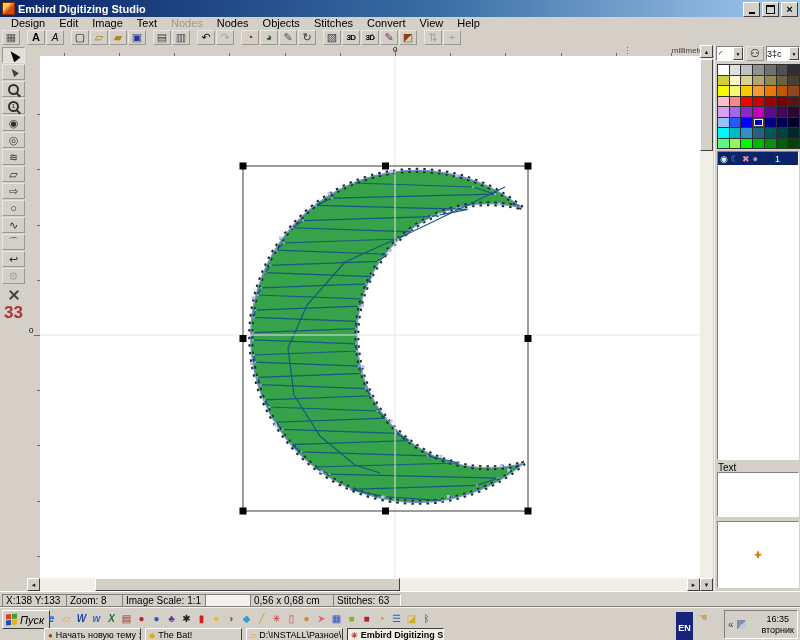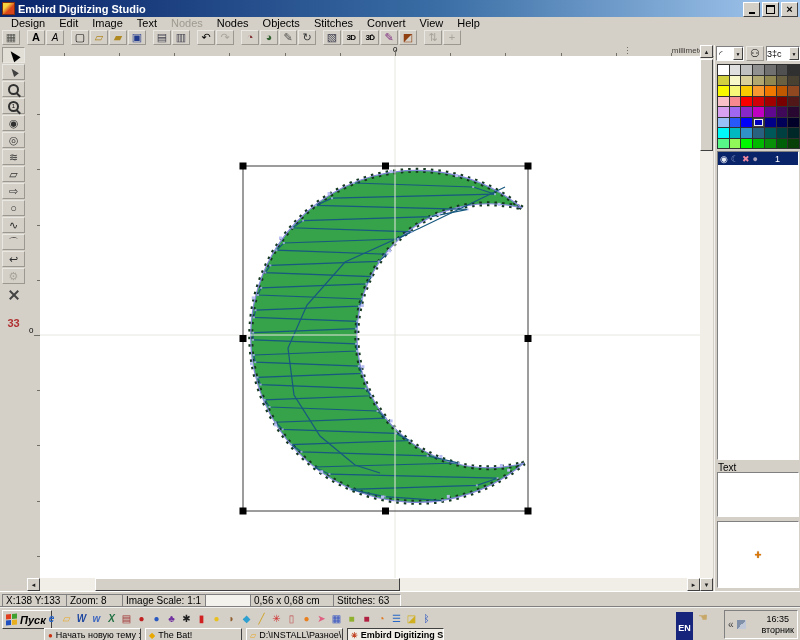--- a/index.html
+++ b/index.html
@@ -52,21 +52,21 @@
   .tool.active{border-color:#9a9890 #e9e7e1 #e9e7e1 #9a9890;background:#e2dfd7;}
   .tool.disabled{color:#a8a49a;}
   .cur{width:0;height:0;border-left:4px solid transparent;border-right:4px solid transparent;border-bottom:11px solid #000;transform:rotate(-38deg);}
   .cur.small{border-left-width:3px;border-right-width:3px;border-bottom-width:8px;border-bottom-color:#404040;}
   .mag{width:7px;height:7px;border:2px solid #303030;border-radius:50%;position:relative;font-size:6px;line-height:7px;text-align:center;}
   .mag:after{content:"";position:absolute;width:5px;height:2px;background:#303030;bottom:-3px;right:-4px;transform:rotate(45deg);}
   #stitch-x{position:relative;width:12px;height:12px;margin-top:4px;}
   #stitch-x:before,#stitch-x:after{content:"";position:absolute;left:5px;top:0;width:2px;height:12px;background:#444;}
   #stitch-x:before{transform:rotate(45deg);}
   #stitch-x:after{transform:rotate(-45deg);}
-  #tool-counter{color:#b03030;font-weight:bold;font-size:11px;margin-top:16px;}
+  #tool-counter{color:#b03030;font-weight:bold;font-size:17px;margin-top:2px;}
 
   
   #canvas{position:absolute;left:40px;top:56px;width:660px;height:522px;background:#ffffff;}
 
   
   #vscroll{position:absolute;left:700px;top:45px;width:13px;height:546px;background:#f0eee6;}
   #hscroll{position:absolute;left:27px;top:578px;width:673px;height:13px;background:#f0eee6;}
   .sarrow{position:absolute;width:13px;height:13px;background:#d4d0c8;border:1px solid;border-color:#fff #404040 #404040 #fff;
     box-sizing:border-box;font-size:6px;display:flex;align-items:center;justify-content:center;color:#202020;}
   .sthumb{position:absolute;background:#d4d0c8;border:1px solid;border-color:#fff #404040 #404040 #fff;box-sizing:border-box;}
@@ -92,21 +92,21 @@
 
   
   #statusbar{position:absolute;left:0;top:591px;width:800px;height:16px;background:#d4d0c8;border-top:1px solid #fff;}
   .scell{position:absolute;top:2px;height:12px;border:1px solid;border-color:#808080 #fff #fff #808080;
     font-size:10px;padding:0 3px;line-height:12px;box-sizing:content-box;background:#d4d0c8;white-space:nowrap;overflow:hidden;}
   #scell-swatch{background:#f4f2ec;}
 
   
   #taskbar{position:absolute;left:0;top:607px;width:800px;height:33px;background:#d4d0c8;border-top:1px solid #f4f2ee;box-shadow:0 -1px 0 #808080;}
   #startbtn{position:absolute;left:2px;top:2px;height:17px;padding:0 5px 0 3px;display:flex;align-items:center;gap:3px;
-    background:#d4d0c8;border:1px solid;border-color:#fff #404040 #404040 #fff;font-weight:bold;font-style:italic;font-size:11px;}
+    background:#d4d0c8;border:1px solid;border-color:#fff #404040 #404040 #fff;font-weight:normal;font-style:italic;font-size:11px;}
   #winflag{display:grid;grid-template-columns:5px 5px;grid-template-rows:5px 5px;gap:1px;transform:skewY(-6deg);}
   #winflag span{display:block;}
   #quicklaunch{position:absolute;left:44px;top:2px;height:17px;display:flex;align-items:center;}
   .ql{width:15px;text-align:center;font-size:10px;line-height:15px;}
   #taskbuttons{position:absolute;left:44px;top:20px;height:14px;display:flex;gap:4px;}
   .taskbtn{width:97px;height:14px;background:#d4d0c8;border:1px solid;border-color:#fff #404040 #404040 #fff;
     display:flex;align-items:center;gap:3px;padding:0 3px;font-size:9px;box-sizing:border-box;white-space:nowrap;overflow:hidden;}
   .taskbtn.active{border-color:#404040 #fff #fff #404040;background:#efede5;font-weight:bold;}
   .taskbtn .ticon{font-size:8px;}
   #lang-indicator{position:absolute;left:676px;top:4px;width:17px;height:31px;background:#16247c;color:#fff;

